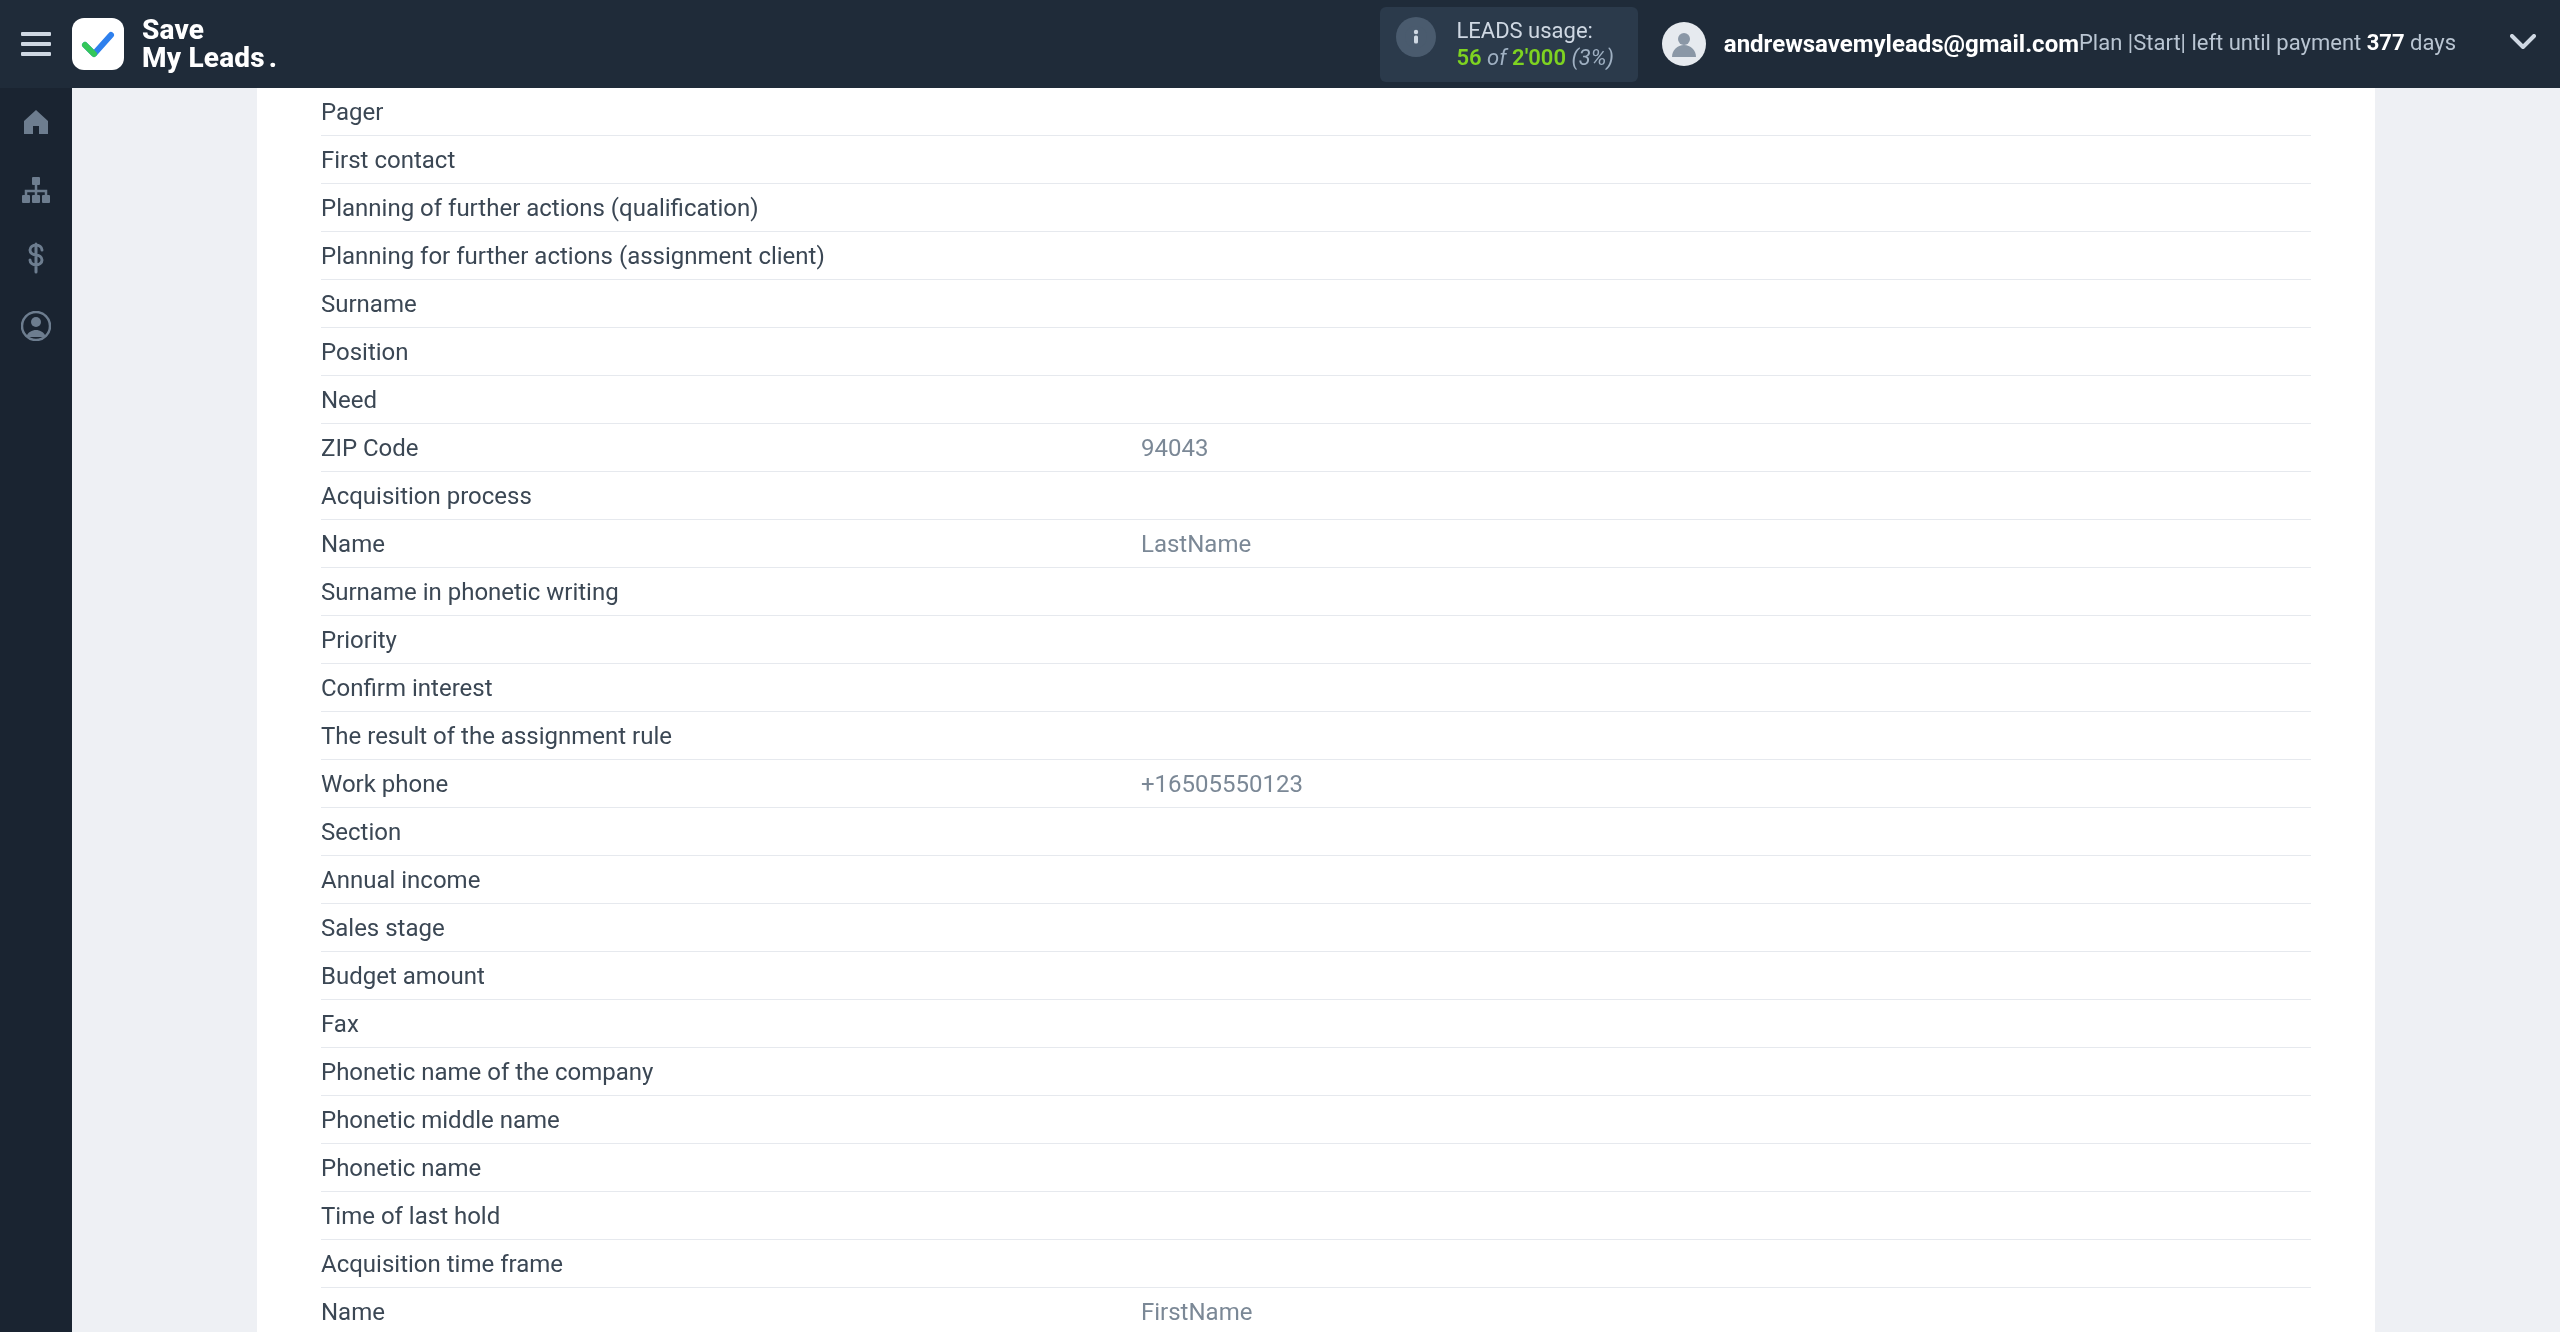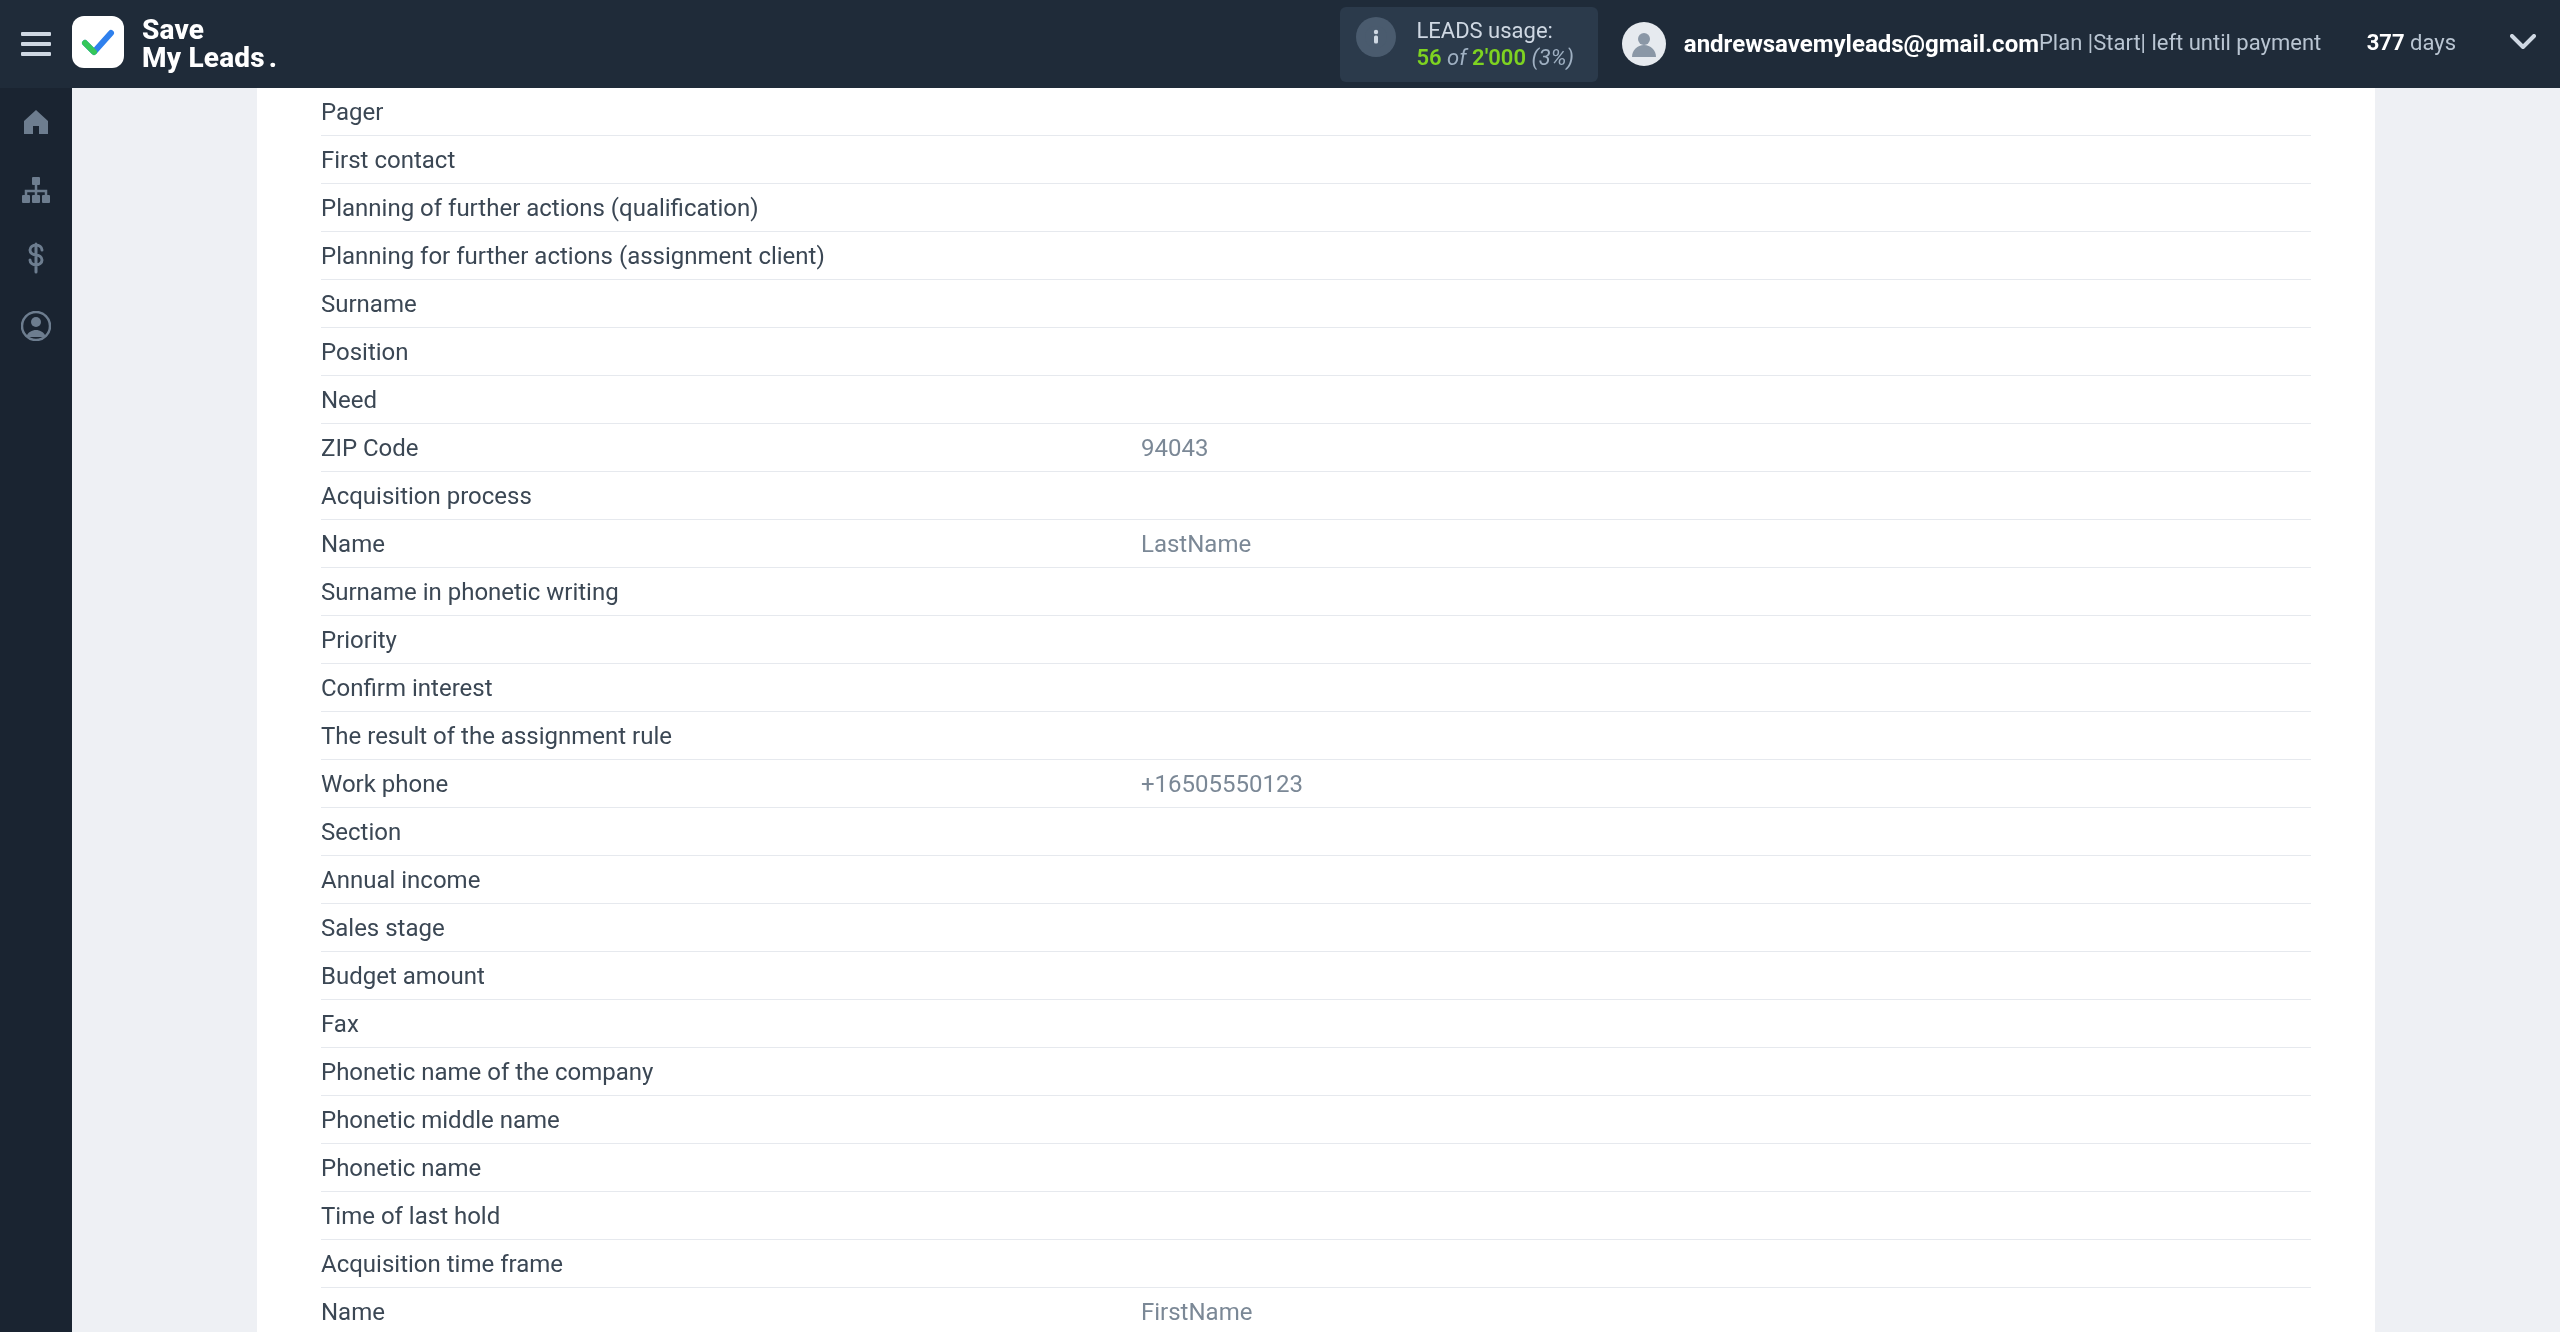--- a/index.html
+++ b/index.html
@@ -6,41 +6,41 @@
     html, body { font-family: -apple-system, BlinkMacSystemFont, "Segoe UI", Roboto, Arial, sans-serif; background:#eef0f4; color:#2d3a47; }
     body { width: 2560px; height: 1332px; overflow: hidden; transform-origin: top left; }
 
     
     .topbar {
       height: 88px; background:#1f2b39; display:flex; align-items:center; color:#e6eef7;
       padding: 0 24px 0 0; position:relative; z-index:10;
     }
     .menu-btn { width:72px; height:88px; display:flex; align-items:center; justify-content:center; cursor:pointer; }
     .menu-btn svg { fill:#cfd8e3; }
-    .logo-wrap { display:flex; align-items:flex-start; gap:18px; }
+    .logo-wrap { display:flex; align-items:center; gap:18px; }
     .logo-mark { width:52px; height:52px; border-radius:12px; background:#ffffff; display:flex; align-items:center; justify-content:center; }
     .brand-text { font-weight:800; font-size:28px; line-height:1.0; color:#ffffff; letter-spacing:0.2px; }
     .brand-dot { margin-left:4px; }
     .spacer { flex:1; }
 
     .usage-card { background:#2b3a4b; border-radius:6px; padding:10px 24px 10px 16px; display:flex; align-items:flex-start; gap:20px; margin-right:24px; }
     .usage-icon { width:40px; height:40px; border-radius:50%; background:#4a5b6e; display:flex; align-items:center; justify-content:center; }
     .usage-text { font-size:22px; color:#cfd8e3; line-height:1.25; }
     .usage-line2 { font-size:22px; }
     .usage-current { color:#7ed321; font-weight:600; }
     .usage-of { color:#9fb0c2; font-style:italic; }
     .usage-limit { color:#7ed321; font-weight:600; }
     .usage-pct { color:#9fb0c2; font-style:italic; }
 
     .user-wrap { display:flex; align-items:center; gap:18px; }
     .avatar { width:44px; height:44px; border-radius:50%; background:#e6eaef; display:flex; align-items:center; justify-content:center; }
     .user-lines { display:flex; flex-direction:row; }
     .user-email { font-size:24px; font-weight:700; color:#ffffff; }
     .plan-line { font-size:22px; color:#b9c5d2; }
-    .plan-days { font-weight:700; color:#ffffff;margin-left:40px; }
+    .plan-days { font-weight:700; color:#ffffff; }
     .caret-btn { margin-left:36px; cursor:pointer; }
 
     
     .sidebar {
       position:absolute; left:0; top:88px; width:72px; bottom:0; background:#1a2431;
     }
     .side-item { width:72px; height:68px; display:flex; align-items:center; justify-content:center; cursor:pointer; }
     .side-item svg { fill:#6d7d8f; }
 
     

